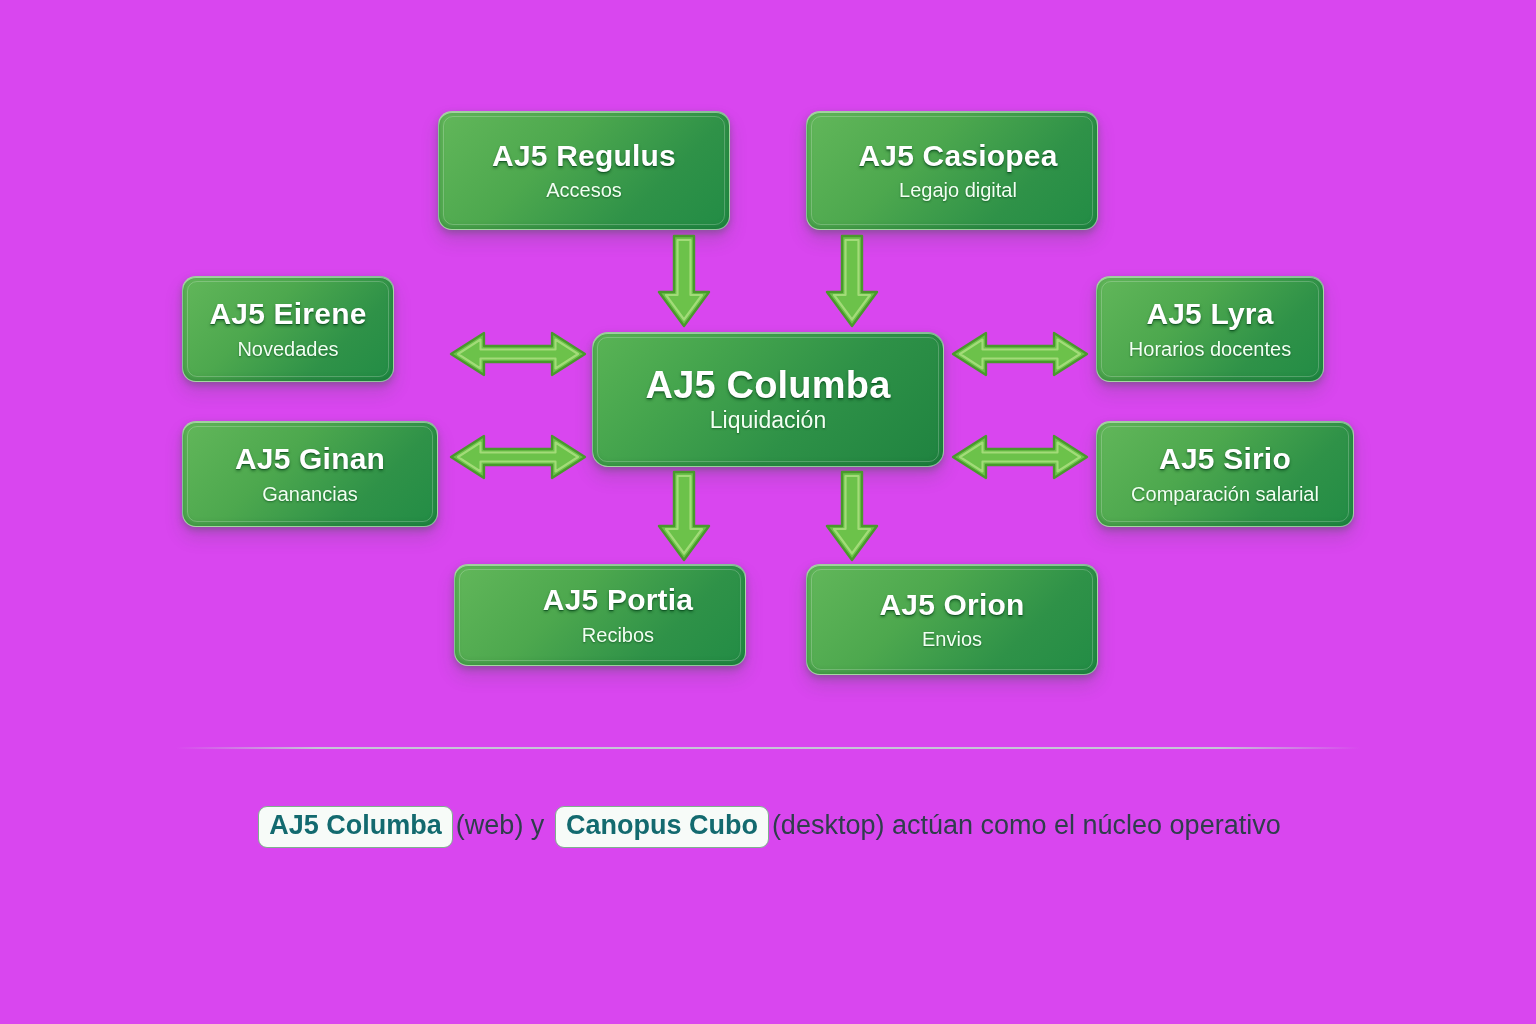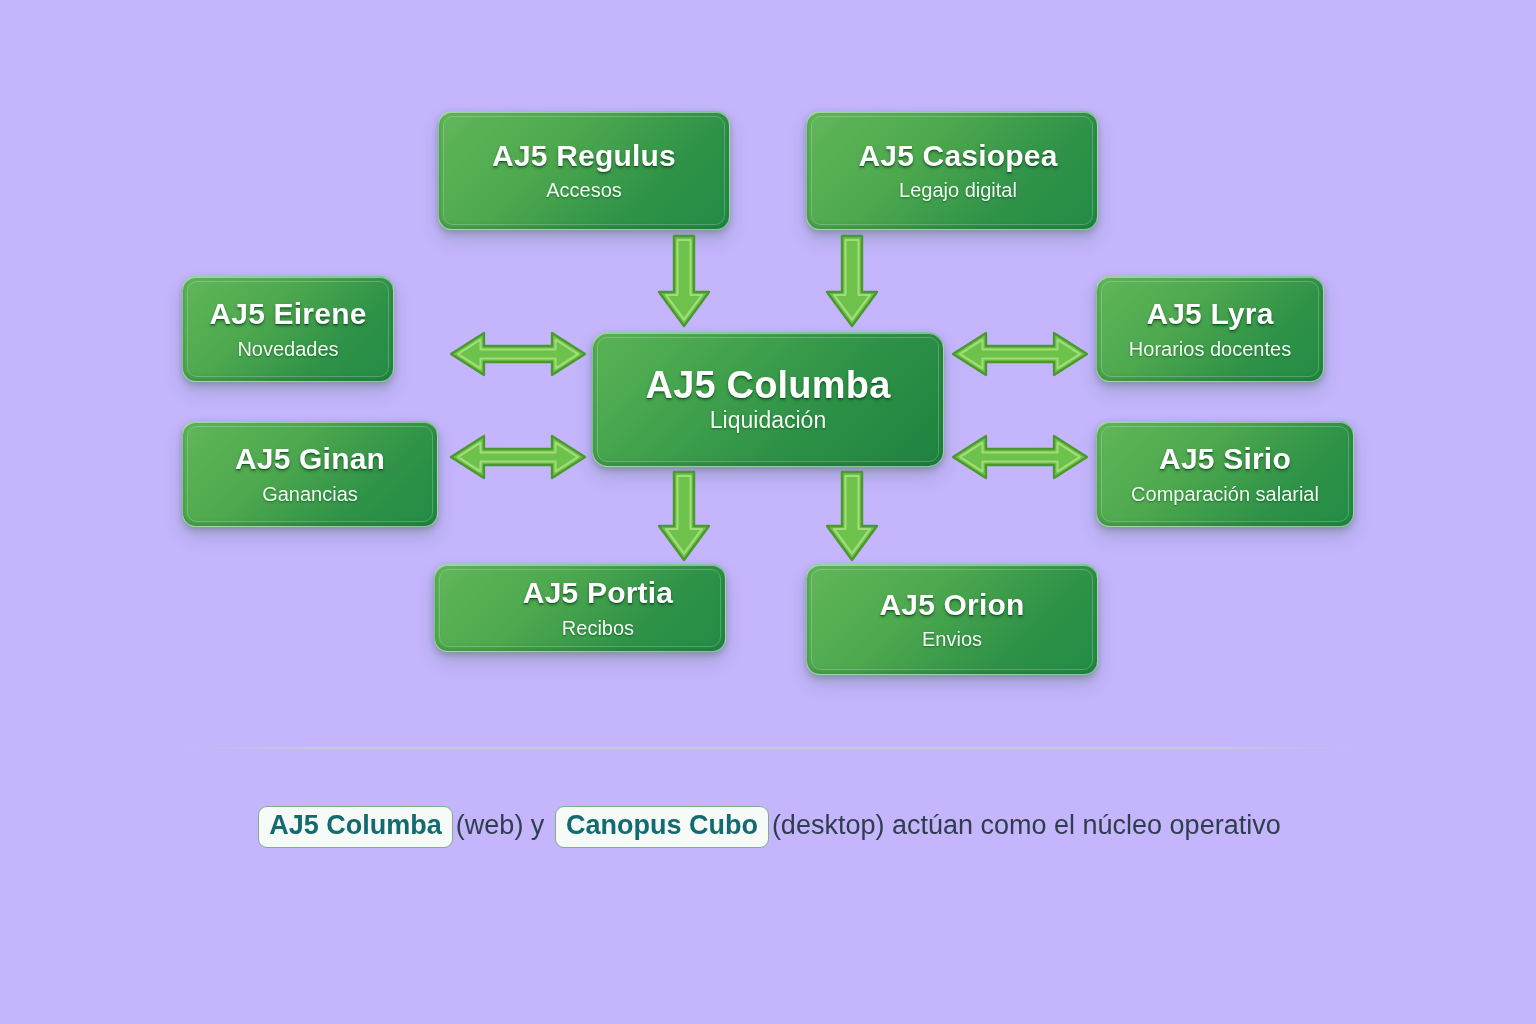--- a/index.html
+++ b/index.html
@@ -2,21 +2,21 @@
 <html><head>
 <meta charset="utf-8">
 <style>
   * { box-sizing: border-box; margin: 0; padding: 0; }
   html, body {
     width: 1536px; height: 1024px;
     background: #ffffff;
     font-family: "Liberation Sans", sans-serif;
     overflow: hidden;
   }
-  #stage { position: relative; width: 1536px; height: 1024px; background:#c4b5fd; }
+  #stage { position: relative; width: 1536px; height: 1024px; background:#d946ef; }
 
   
   .node {
     position: absolute;
     border-radius: 14px;
     display: flex;
     flex-direction: column;
     align-items: center;
     justify-content: center;
     text-align: center;
@@ -128,21 +128,21 @@
   <div class="node small" style="left:1096px; top:276px; width:228px; height:106px;">
     <div class="title">AJ5 Lyra</div>
     <div class="sub">Horarios docentes</div>
   </div>
 
   <div class="node small" style="left:1096px; top:421px; width:258px; height:106px;">
     <div class="title">AJ5 Sirio</div>
     <div class="sub">Comparación salarial</div>
   </div>
 
-  <div class="node small" style="left:434px; top:564px; width:292px; height:88px;padding-left:36px;">
+  <div class="node small" style="left:454px; top:564px; width:292px; height:102px;padding-left:36px;">
     <div class="title">AJ5 Portia</div>
     <div class="sub">Recibos</div>
   </div>
 
   <div class="node small" style="left:806px; top:564px; width:292px; height:111px;">
     <div class="title">AJ5 Orion</div>
     <div class="sub">Envios</div>
   </div>
 
   <div class="node center" style="left:592px; top:332px; width:352px; height:135px;">

